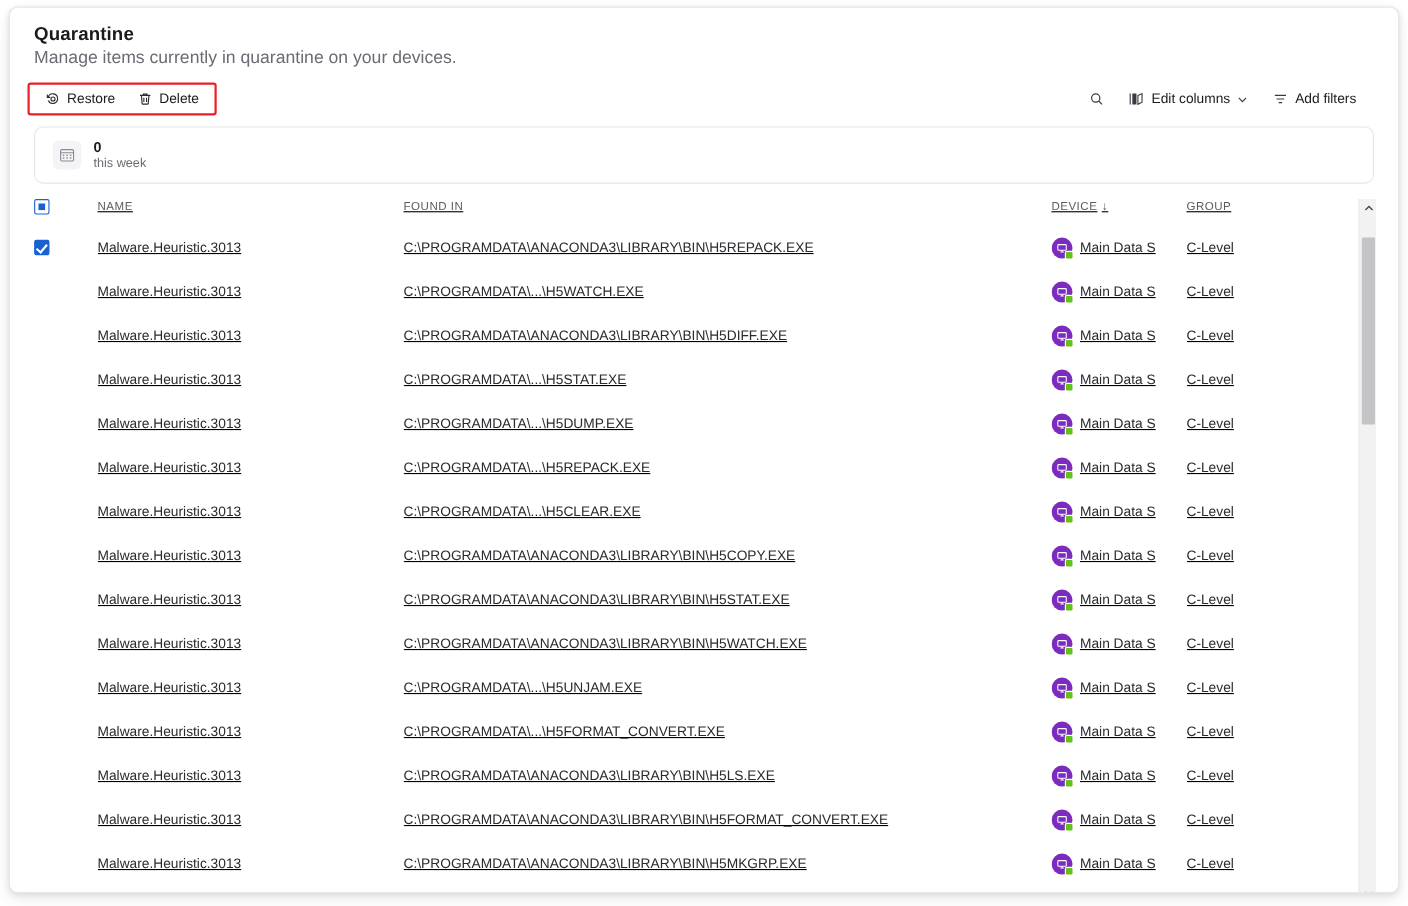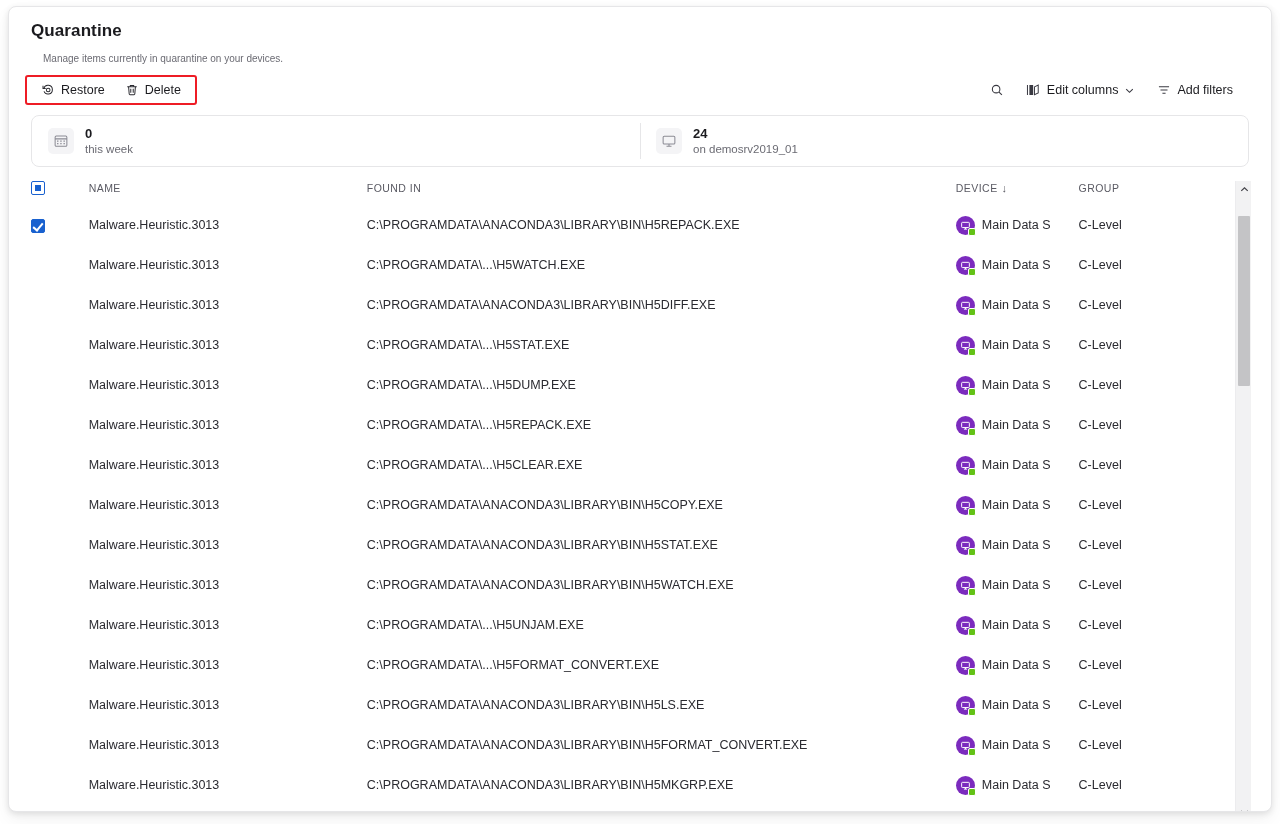--- a/index.html
+++ b/index.html
@@ -29,23 +29,23 @@
     height: 62px;
   }
   .page-title {
     font-size: 17px;
     font-weight: bold;
     color: #1b1b1f;
     letter-spacing: .1px;
     margin: 0 0 3px 0;
   }
   .page-subtitle {
-    font-size: 10px;
+    font-size: 16px;
     color: #6b6b73;
-    margin: 12px;
+    margin: 0;
   }
   .adv-settings {
     position: absolute;
     right: 22px; top: 14px;
     display: flex; align-items: center; gap: 8px;
     height: 30px;
     padding: 0 13px;
     border: 1px solid #d4d4d8;
     border-radius: 15px;
     background: #fff;
@@ -139,20 +139,21 @@
   .stat-text { line-height: 1.25; }
   .stat-value { font-size: 13px; font-weight: bold; color: #1b1b1f; }
   .stat-label { font-size: 11.5px; color: #6b6b73; }
 
   
   .table-wrap {
     position: relative;
     margin: 14px 0 0 22px;
     width: 1220px;
     height: 640px;
+    text-decoration: underline;
   }
   table.qtable {
     width: 1198px;
     border-collapse: collapse;
     table-layout: fixed;
   }
   table.qtable th {
     text-align: left;
     font-size: 10.5px;
     font-weight: normal;
@@ -358,32 +359,20 @@
           <rect x="8.2" y="11.2" width="1.5" height="1.5" fill="#8a8a93" stroke="none"></rect>
           <rect x="11.8" y="11.2" width="1.5" height="1.5" fill="#8a8a93" stroke="none"></rect>
         </svg>
       </span>
       <span class="stat-text">
         <span class="stat-value" style="display:block">0</span>
         <span class="stat-label" style="display:block">this week</span>
       </span>
     </div>
 
-    <div class="stat">
-      <span class="stat-ico">
-        <svg width="16" height="16" viewBox="0 0 18 18" fill="none" stroke="#8a8a93" stroke-width="1.15">
-          <rect x="2.4" y="3.6" width="13.2" height="8.8" rx="1.2"></rect>
-          <path d="M6.2 15h5.6M9 12.4V15"></path>
-        </svg>
-      </span>
-      <span class="stat-text">
-        <span class="stat-value" style="display:block">24</span>
-        <span class="stat-label" style="display:block">on demosrv2019_01</span>
-      </span>
-    </div>
 
   </div>
 
   <div class="table-wrap">
     <table class="qtable">
       <colgroup>
         <col class="col-chk">
           <col class="col-name">
           <col class="col-found">
           <col class="col-dev">

